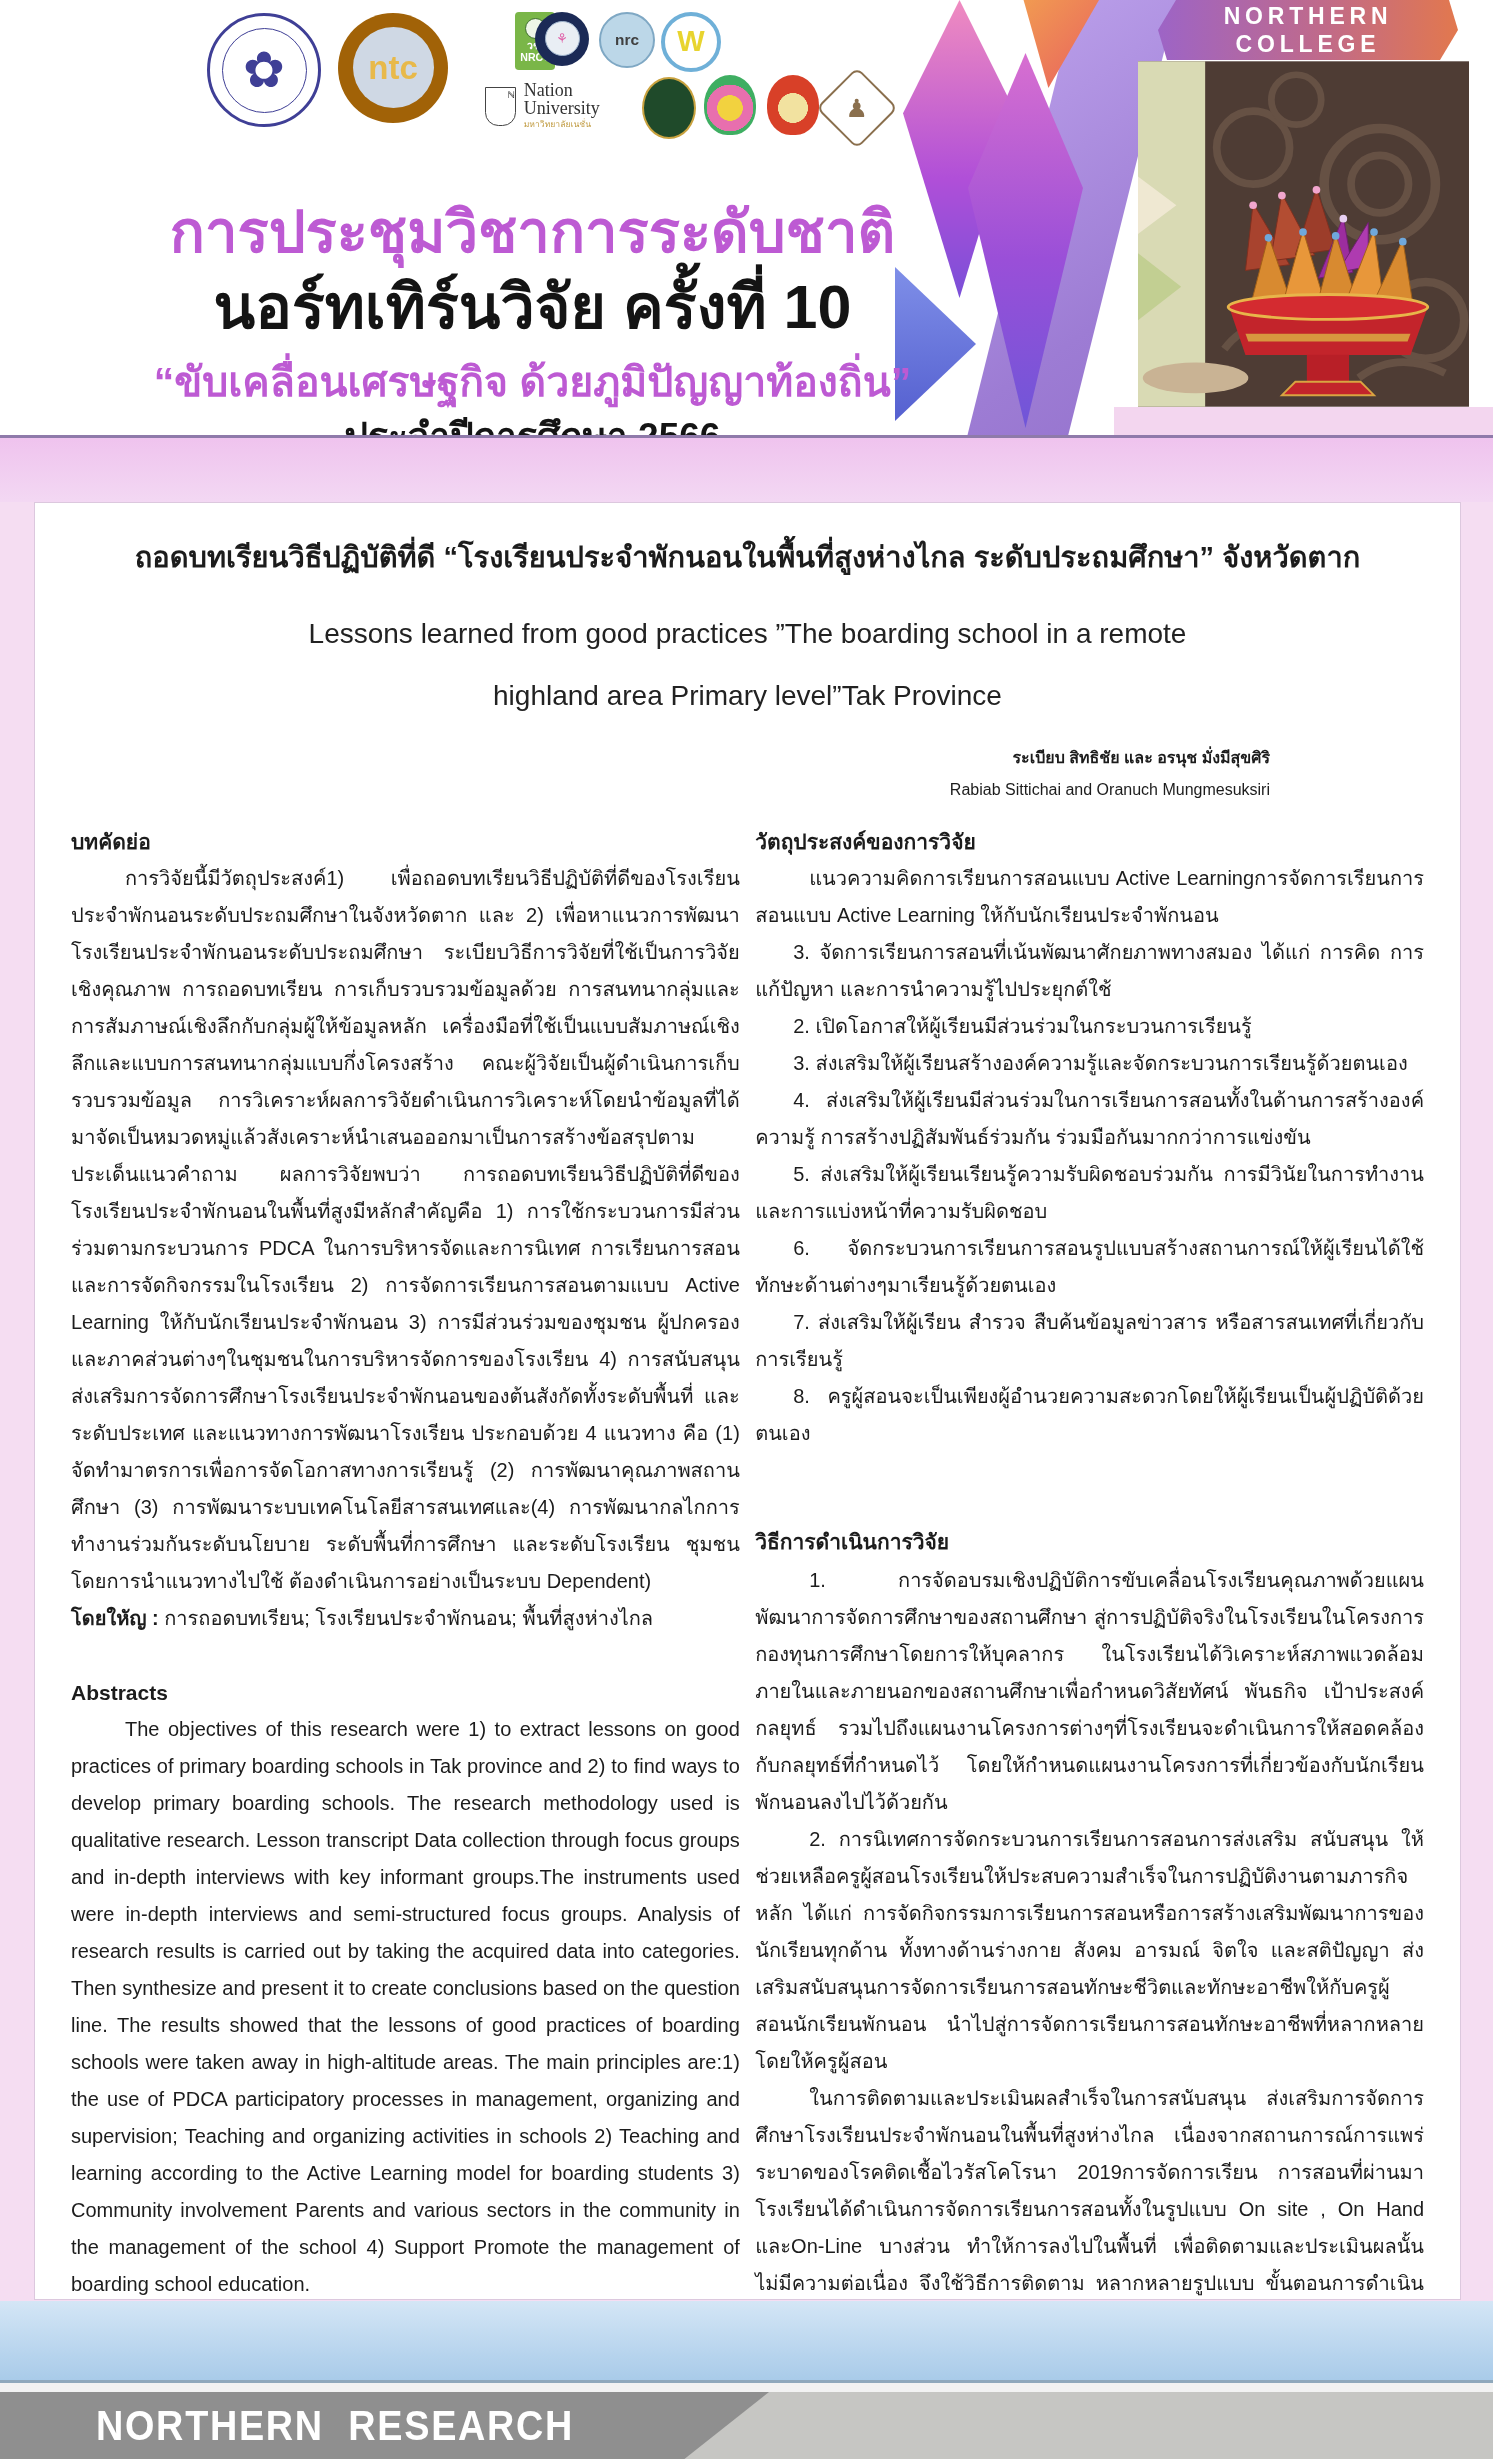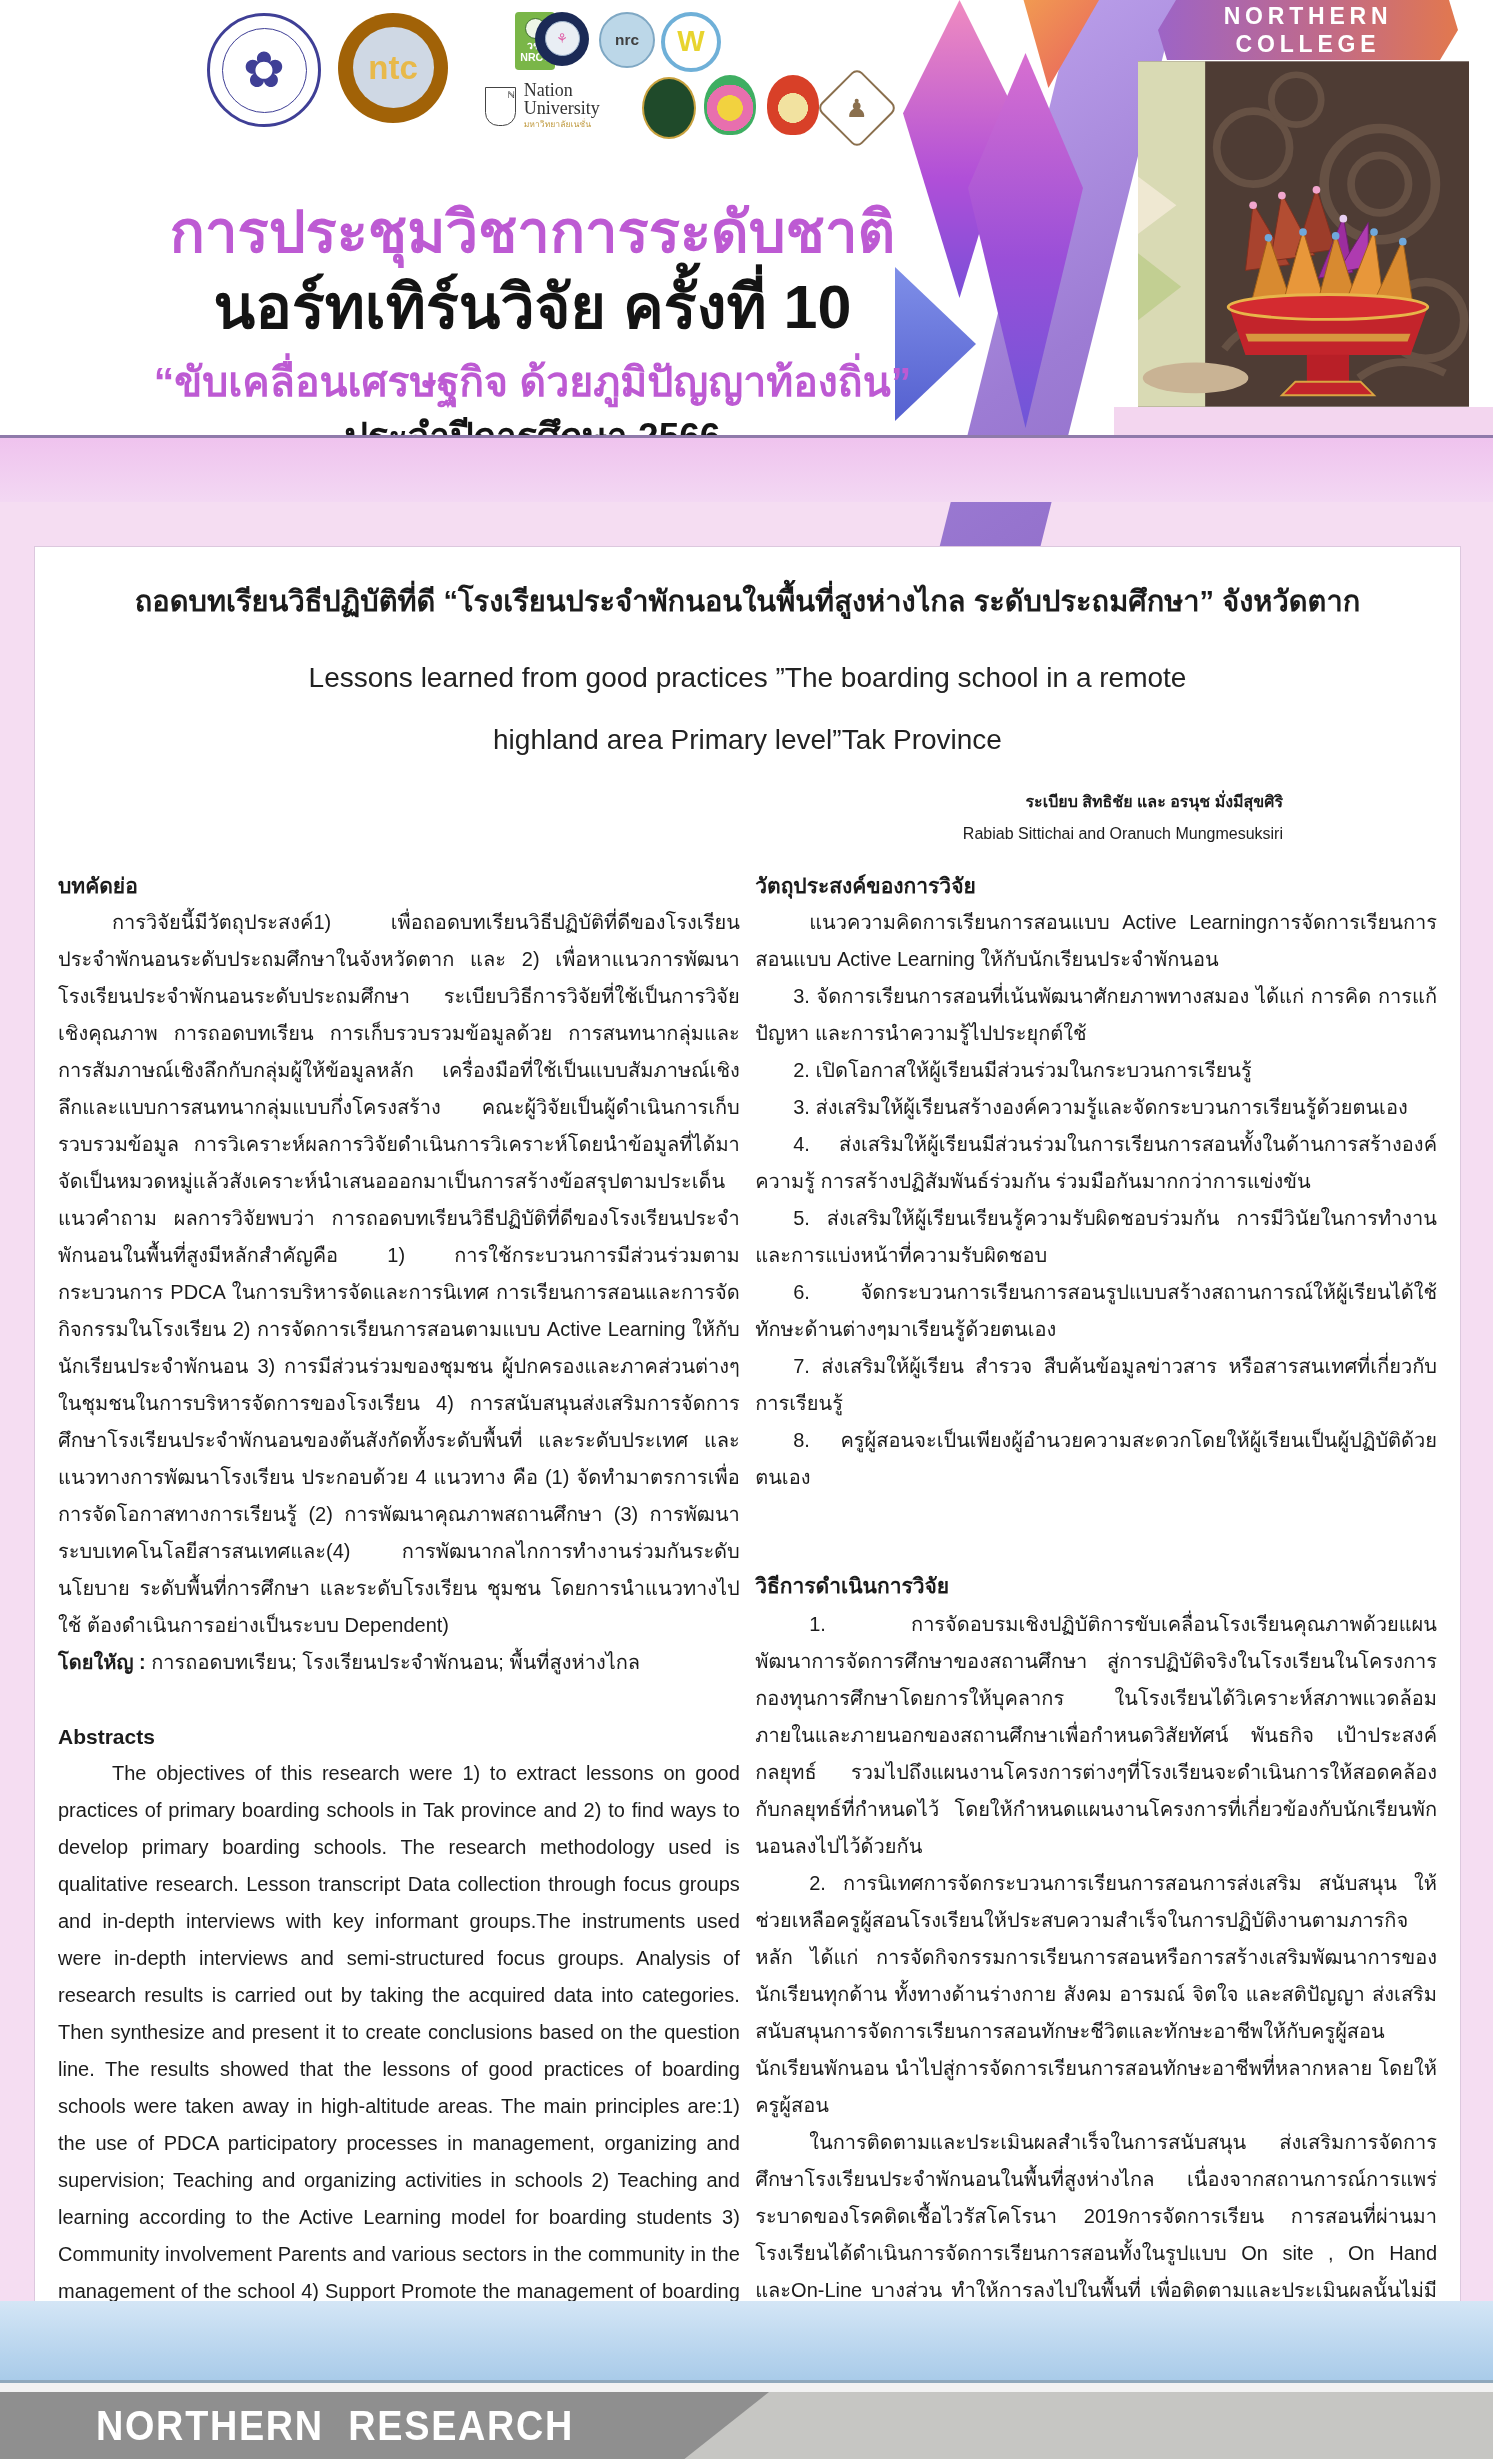--- a/index.html
+++ b/index.html
@@ -53,21 +53,21 @@
   .banner{position:absolute;left:86px;top:197px;width:893px;text-align:center;}
   .bt1{font-size:58px;font-weight:bold;color:#bd5ad3;line-height:69px;}
   .bt2{font-size:61px;font-weight:bold;color:#141414;line-height:83px;}
   .bt3{font-size:41px;font-weight:bold;color:#bd5ad3;line-height:54px;margin-top:5.8px;}
   .bt4{font-size:37px;font-weight:bold;color:#141414;line-height:48px;margin-top:3.8px;}
   
   .band{position:absolute;left:0;top:435px;width:1494px;height:67px;
         background:linear-gradient(180deg,#efc3ee 0%,#f3d8f3 100%);border-top:3.8px solid #8f7aaa;box-sizing:border-box;}
   
   .card{position:absolute;left:34px;top:502px;width:1427px;height:1798px;background:#fff;
-        border:1px solid #dcc8de;box-sizing:border-box;padding:25px 23px 0;overflow:hidden;margin-top:44px;}
+        border:1px solid #dcc8de;box-sizing:border-box;padding:25px 36px 0;overflow:hidden;}
   .title-th{font-size:29px;font-weight:bold;text-align:center;margin:5.8px 0 23px;}
   .title-en{font-size:28px;text-align:center;line-height:62px;color:#222;}
   .authors{ text-align:right;margin:15.4px 154px 0 0;font-size:16px;line-height:32px;}
   .authors .a-th{font-weight:bold;}
   .cols{display:flex;gap:15.4px;margin-top:17.3px;}
   .col{flex:1 1 0;font-size:20px;line-height:37px;text-align:justify;}
   .col h3{font-size:21px;font-weight:bold;margin:0;text-align:left;}
   .col p{margin:0;}
   .ind{text-indent:54px;}
   .ind2{text-indent:38px;}

